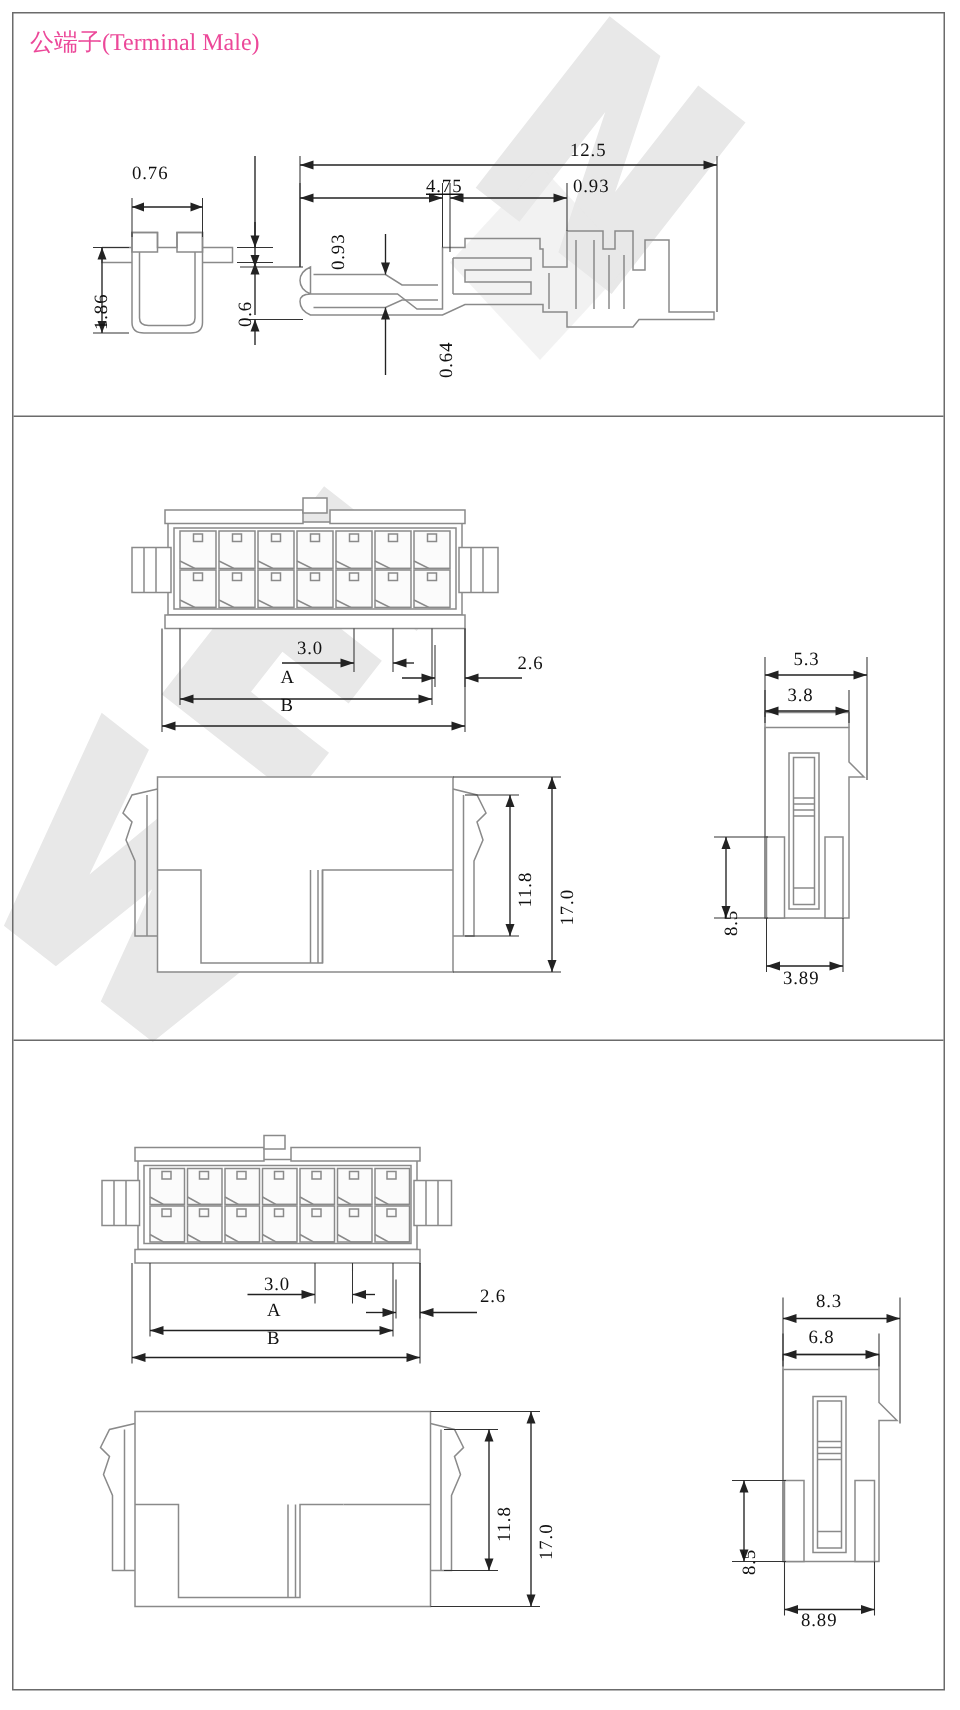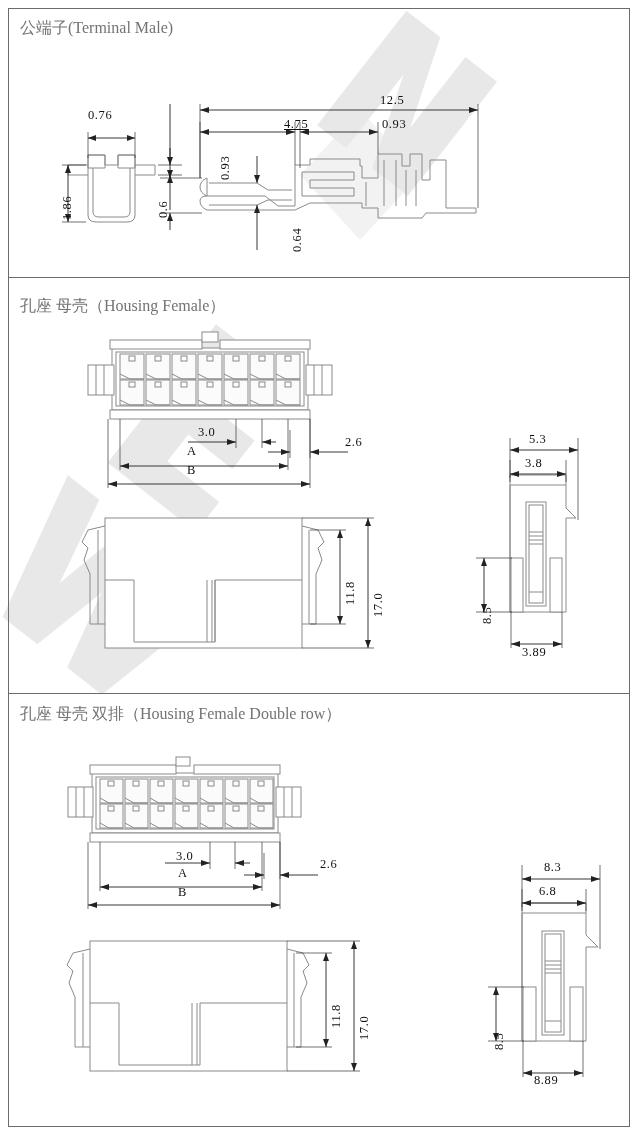--- a/index.html
+++ b/index.html
@@ -35,21 +35,21 @@
     width: 620px;
     height: 0;
     border-top: 1px solid #6b6b6b;
   }
   #div1 { top: 277px; }
   #div2 { top: 693px; }
 
   .sec-title {
     position: absolute;
     font-size: 16px;
-    color: #737373;
+    color: #ec4899;
     letter-spacing: 0px;
     white-space: nowrap;
     font-weight: 500;
   }
   #title1 { left: 20px; top: 18px; }
   #title2 { left: 20px; top: 296px; }
   #title3 { left: 20px; top: 704px; }
 
   .dim {
     position: absolute;
@@ -203,21 +203,20 @@
 
   <div class="dim" style="left:88px; top:108px;">0.76</div>
   <div class="dim vert" style="left:60px; top:220px;">1.86</div>
   <div class="dim vert" style="left:156px; top:218px;">0.6</div>
   <div class="dim" style="left:380px; top:93px;">12.5</div>
   <div class="dim" style="left:284px; top:117px;text-decoration:underline;">4.75</div>
   <div class="dim" style="left:382px; top:117px;">0.93</div>
   <div class="dim vert" style="left:218px; top:180px;">0.93</div>
   <div class="dim vert" style="left:290px; top:252px;">0.64</div>
 
-  <div class="sec-title" id="title2">孔座 母壳（Housing Female）</div>
 
   <svg width="620" height="360" style="position:absolute;left:10px;top:330px;">
 
     <g>
 
       <rect class="ln partfill" x="102" y="18" width="196" height="62"></rect>
       <rect class="ln partfill" x="106" y="22" width="188" height="54"></rect>
 
       <rect class="ln partfill" x="100" y="10" width="92" height="9"></rect>
       <rect class="ln partfill" x="210" y="10" width="90" height="9"></rect>
@@ -406,21 +405,20 @@
   <div class="dim" style="left:345px; top:435px;">2.6</div>
   <div class="dim" style="left:187px; top:444px;">A</div>
   <div class="dim" style="left:187px; top:463px;">B</div>
   <div class="dim vert" style="left:343px; top:605px;">11.8</div>
   <div class="dim vert" style="left:371px; top:617px;">17.0</div>
   <div class="dim" style="left:529px; top:432px;">5.3</div>
   <div class="dim" style="left:525px; top:456px;text-align:center;">3.8</div>
   <div class="dim vert" style="left:480px; top:624px;">8.5</div>
   <div class="dim" style="left:522px; top:645px;">3.89</div>
 
-  <div class="sec-title" id="title3">孔座 母壳 双排（Housing Female Double row）</div>
 
   <svg width="620" height="380" style="position:absolute;left:10px;top:745px;">
 
     <g>
       <rect class="ln partfill" x="82" y="28" width="186" height="60"></rect>
       <rect class="ln partfill" x="86" y="32" width="178" height="52"></rect>
       <rect class="ln partfill" x="80" y="20" width="86" height="9"></rect>
       <rect class="ln partfill" x="184" y="20" width="86" height="9"></rect>
       <rect class="ln partfill" x="166" y="12" width="14" height="9"></rect>
       <rect class="ln partfill" x="80" y="88" width="190" height="9"></rect>

